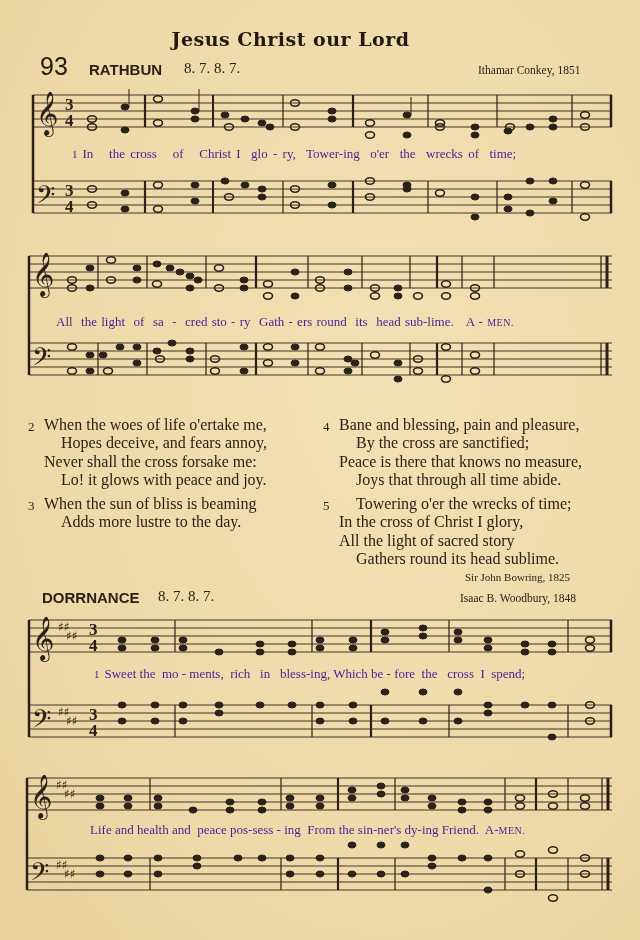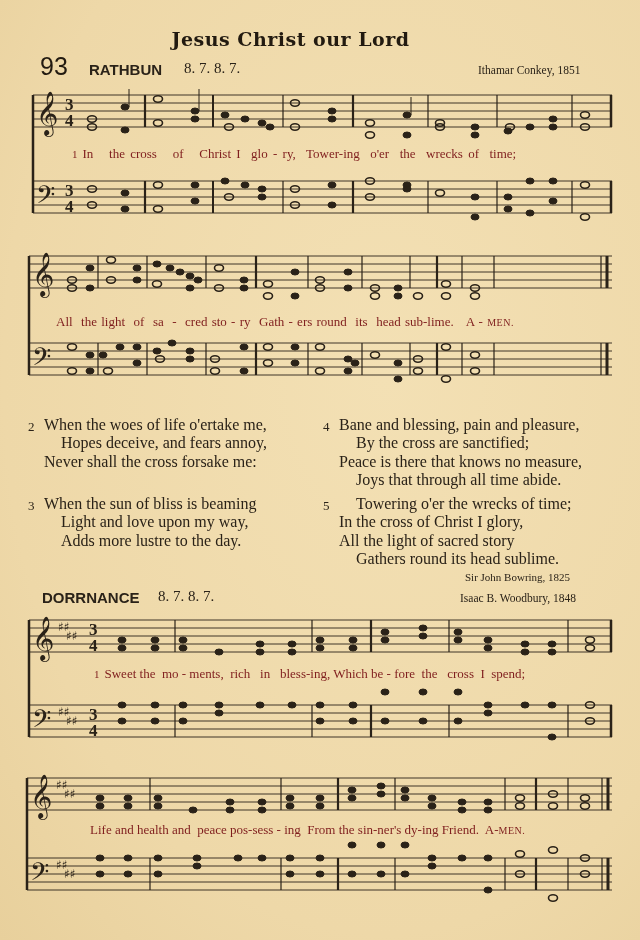--- a/index.html
+++ b/index.html
@@ -16,21 +16,21 @@
     left: 0; width: 581px; top: 28px; text-align: center;
     font-family: "DejaVu Serif", serif; font-weight: bold; font-size: 19px; letter-spacing: 0.5px;
     color: #221a10;
   }
   .hymn-number { left: 40px; top: 54px; font-family: "Liberation Sans", sans-serif; font-size: 25px; color: #221a10; line-height: 1; }
   .tune-name { font-family: Liberation Sans, sans-serif; font-size: 15px; font-weight: bold; color: #2a2218; }
   .meter { font-family: "Liberation Serif", serif; font-size: 15px; color: #2a2218; }
   .composer { font-family: "Liberation Serif", serif; font-size: 11.5px; color: #2a2218; }
   .staff-svg { position: absolute; left: 0; }
   .lyric-line {
-    font-family: "Liberation Serif", serif; font-size: 13px; color: #7f1d1d; white-space: nowrap;
+    font-family: "Liberation Serif", serif; font-size: 13px; color: #4c1d95; white-space: nowrap;
   }
   .verses { font-family: "Liberation Serif", serif; font-size: 16px; line-height: 18.3px; color: #2a2218; }
   .verse { position: absolute; }
   .verse .num { position: absolute; left: -16px; font-size: 13px; top: 2px; }
   .verse .line { display: block; white-space: nowrap; }
   .verse .line.indent { padding-left: 40px; }
   .sc { font-size: 10px; letter-spacing: 0.5px; }
 </style>
 </head>
 <body>
@@ -285,25 +285,25 @@
 <div class="abs lyric-line" style="left:56px; top:314px;">
   <span style="white-space:pre; word-spacing:1px;">All  the light  of  sa  -  cred sto - ry  Gath - ers round  its  head sub-lime.   A - </span><span class="sc">MEN.</span>
 </div>
 
 <div class="verses">
   <div class="verse" style="left:44px; top:416px;">
     <span class="num">2</span>
     <span class="line">When the woes of life o'ertake me,</span>
     <span class="line indent" style="padding-left:17px;">Hopes deceive, and fears annoy,</span>
     <span class="line">Never shall the cross forsake me:</span>
+    <span class="line indent" style="padding-left:17px;">Lo! it glows with peace and joy.</span>
   </div>
   <div class="verse" style="left:44px; top:495px;">
     <span class="num">3</span>
     <span class="line">When the sun of bliss is beaming</span>
-    <span class="line indent" style="padding-left:17px;">Light and love upon my way,</span>
     <span class="line indent" style="padding-left:17px;">Adds more lustre to the day.</span>
   </div>
   <div class="verse" style="left:339px; top:416px;">
     <span class="num">4</span>
     <span class="line">Bane and blessing, pain and pleasure,</span>
     <span class="line indent" style="padding-left:17px;">By the cross are sanctified;</span>
     <span class="line">Peace is there that knows no measure,</span>
     <span class="line indent" style="padding-left:17px;">Joys that through all time abide.</span>
   </div>
   <div class="verse" style="left:339px; top:495px;">

